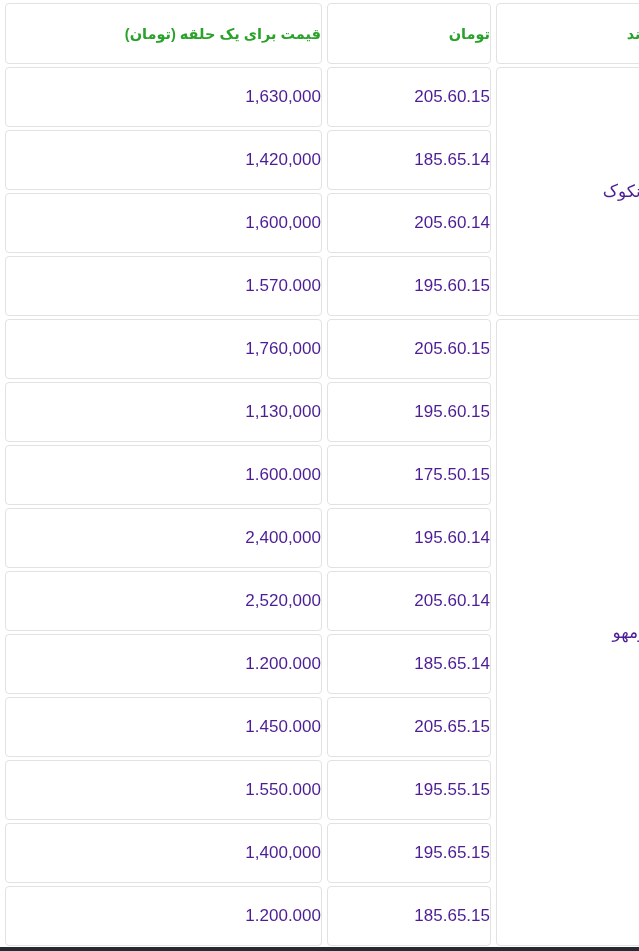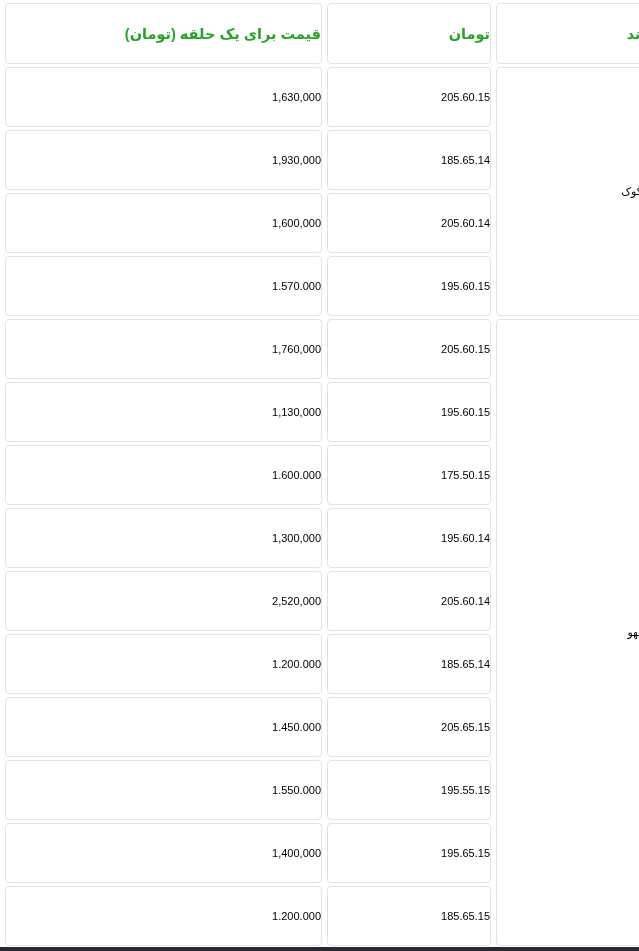--- a/index.html
+++ b/index.html
@@ -34,22 +34,22 @@
     overflow: hidden;
   }
   table.price-table thead th {
     height: 59px;
     color: #28a228;
     font-weight: 700;
     font-size: 14.5px;
   }
   table.price-table tbody td {
     height: 58px;
-    color: #000000;
-    font-size: 11px;
+    color: #4c1d95;
+    font-size: 17px;
   }
   td.brand-cell {
     font-size: 16px;
   }
   .bottom-bar {
     position: absolute;
     left: 0;
     bottom: 0;
     width: 100%;
     height: 4px;
@@ -75,21 +75,21 @@
       </tr>
     </thead>
     <tbody id="table-body">
         <tr>
           <td class="brand-cell" rowspan="4">هانکوک</td>
           <td class="size-cell">205.60.15</td>
           <td class="price-cell">1,630,000</td>
         </tr>
         <tr>
           <td class="size-cell">185.65.14</td>
-          <td class="price-cell">1,930,000</td>
+          <td class="price-cell">1,420,000</td>
         </tr>
         <tr>
           <td class="size-cell">205.60.14</td>
           <td class="price-cell">1,600,000</td>
         </tr>
         <tr>
           <td class="size-cell">195.60.15</td>
           <td class="price-cell">1.570.000</td>
         </tr>
         <tr>
@@ -100,21 +100,21 @@
         <tr>
           <td class="size-cell">195.60.15</td>
           <td class="price-cell">1,130,000</td>
         </tr>
         <tr>
           <td class="size-cell">175.50.15</td>
           <td class="price-cell">1.600.000</td>
         </tr>
         <tr>
           <td class="size-cell">195.60.14</td>
-          <td class="price-cell">1,300,000</td>
+          <td class="price-cell">2,400,000</td>
         </tr>
         <tr>
           <td class="size-cell">205.60.14</td>
           <td class="price-cell">2,520,000</td>
         </tr>
         <tr>
           <td class="size-cell">185.65.14</td>
           <td class="price-cell">1.200.000</td>
         </tr>
         <tr>

